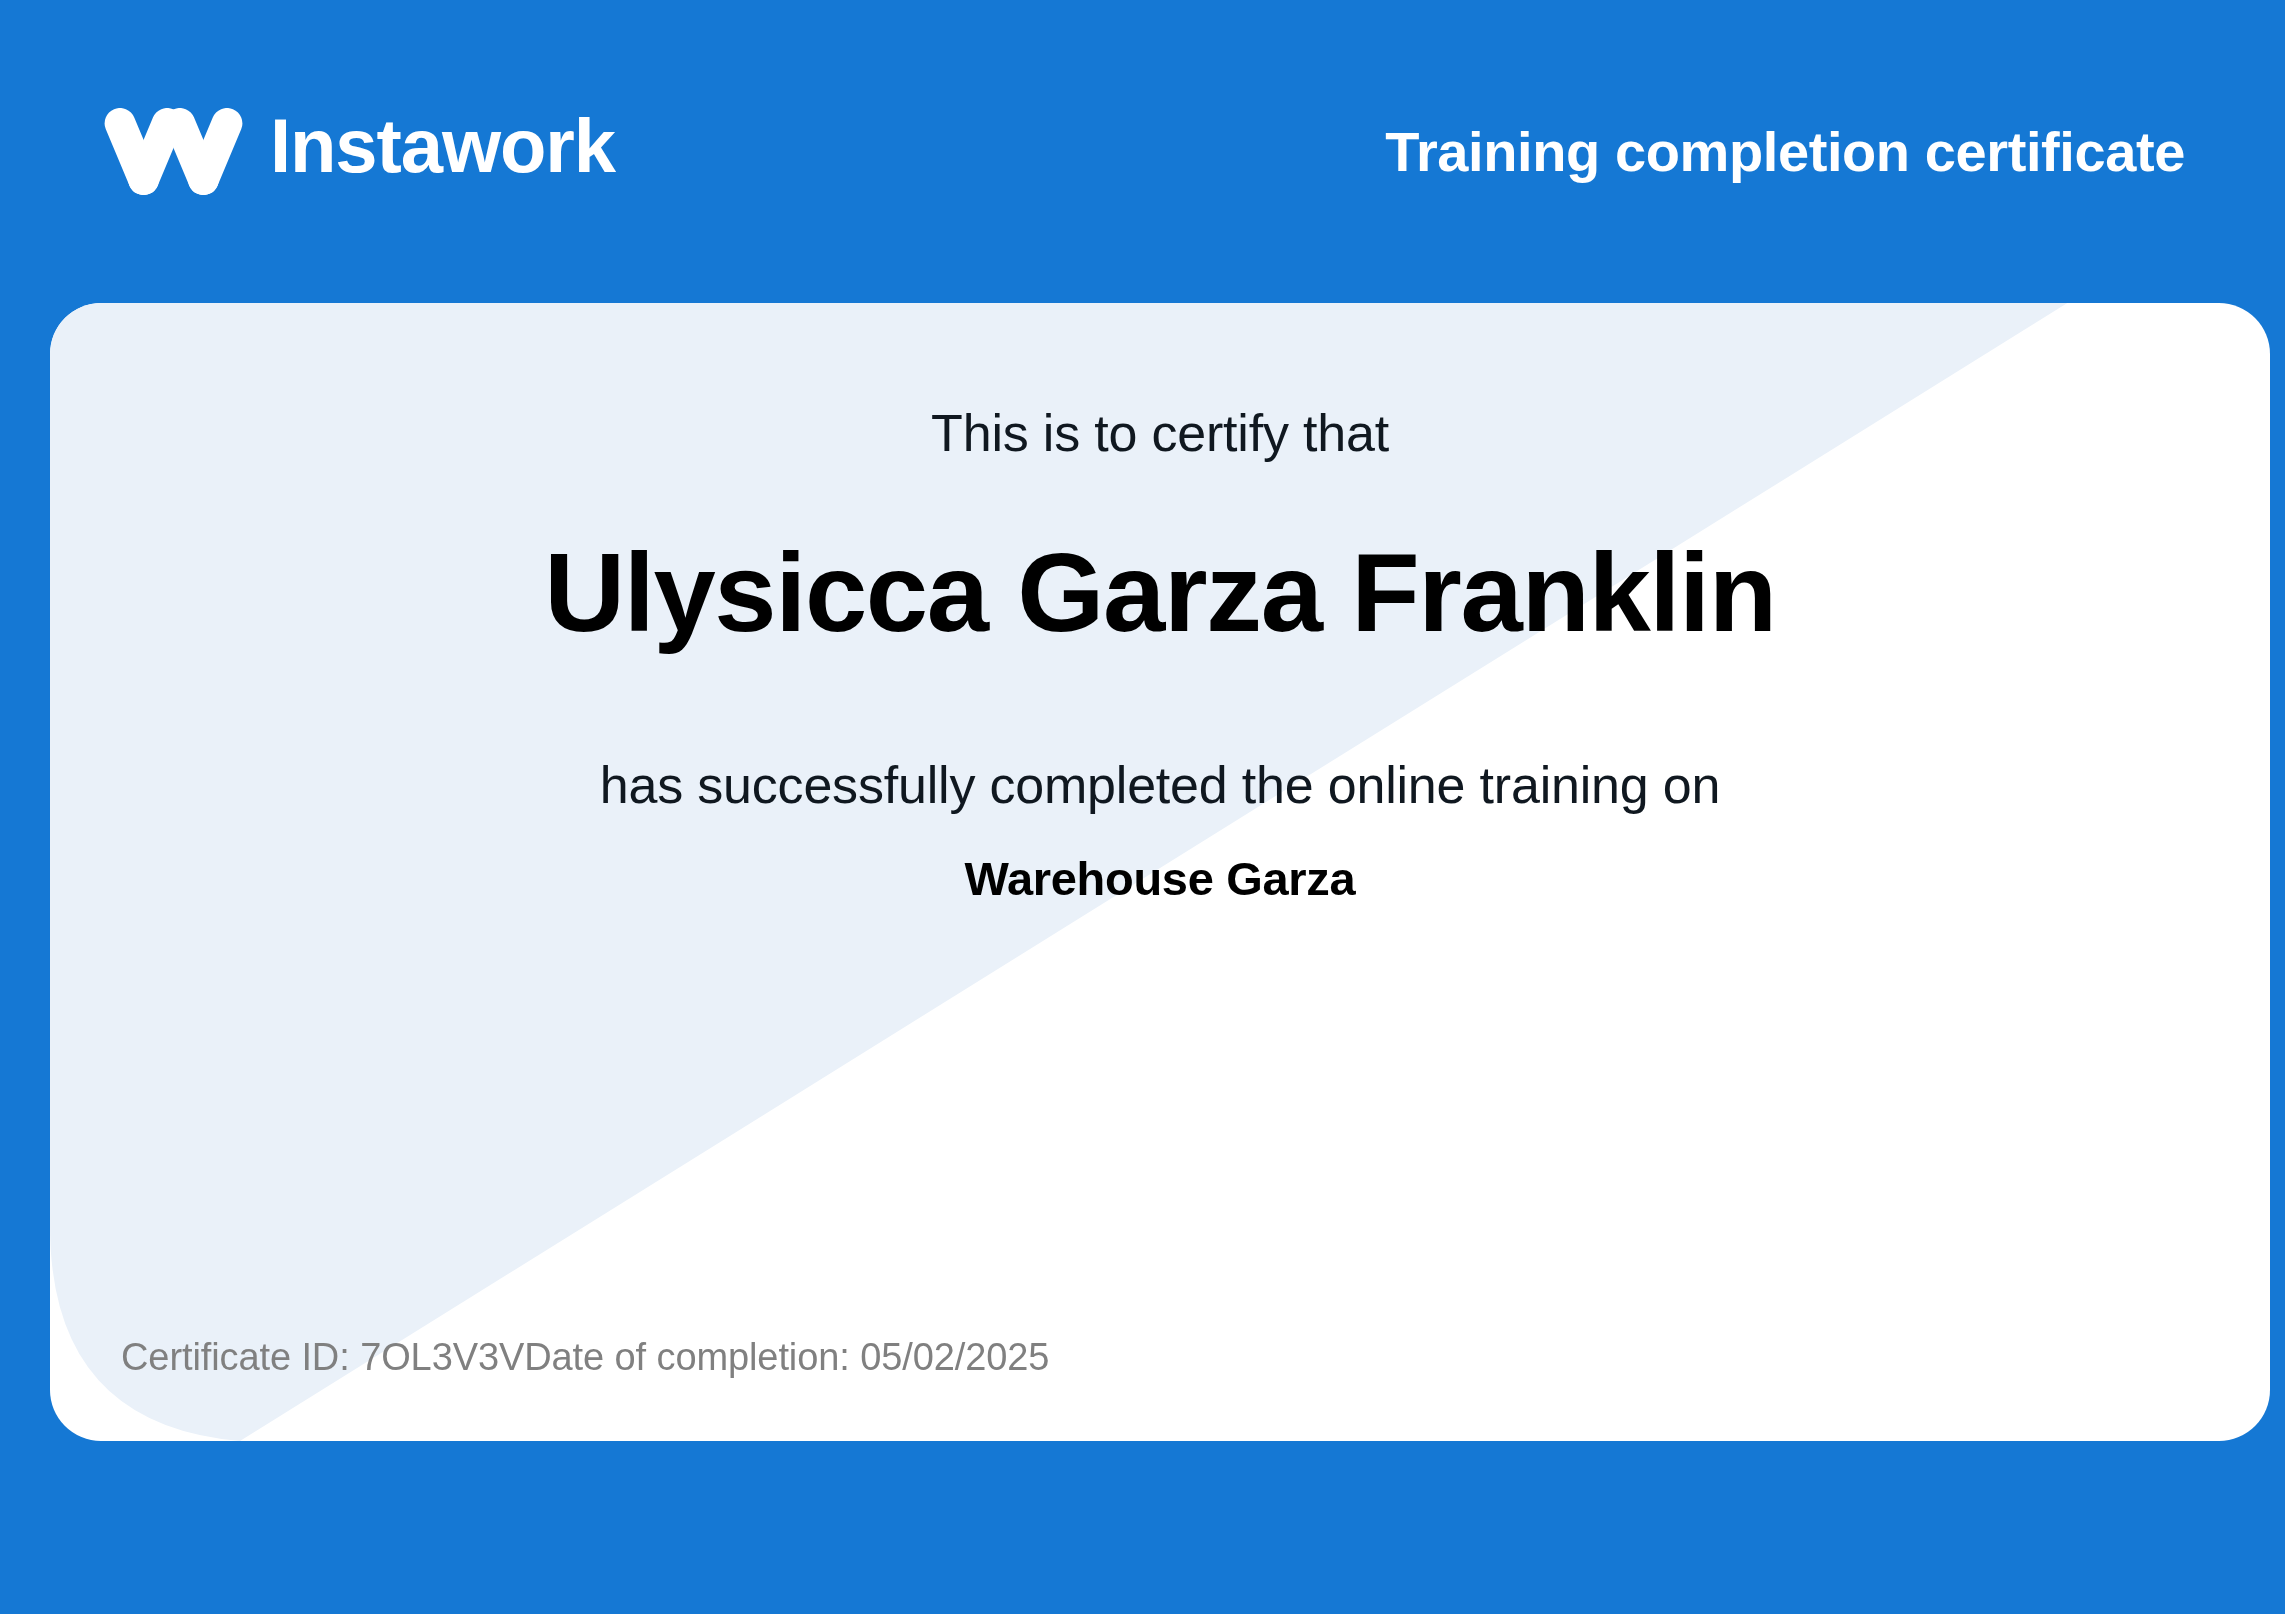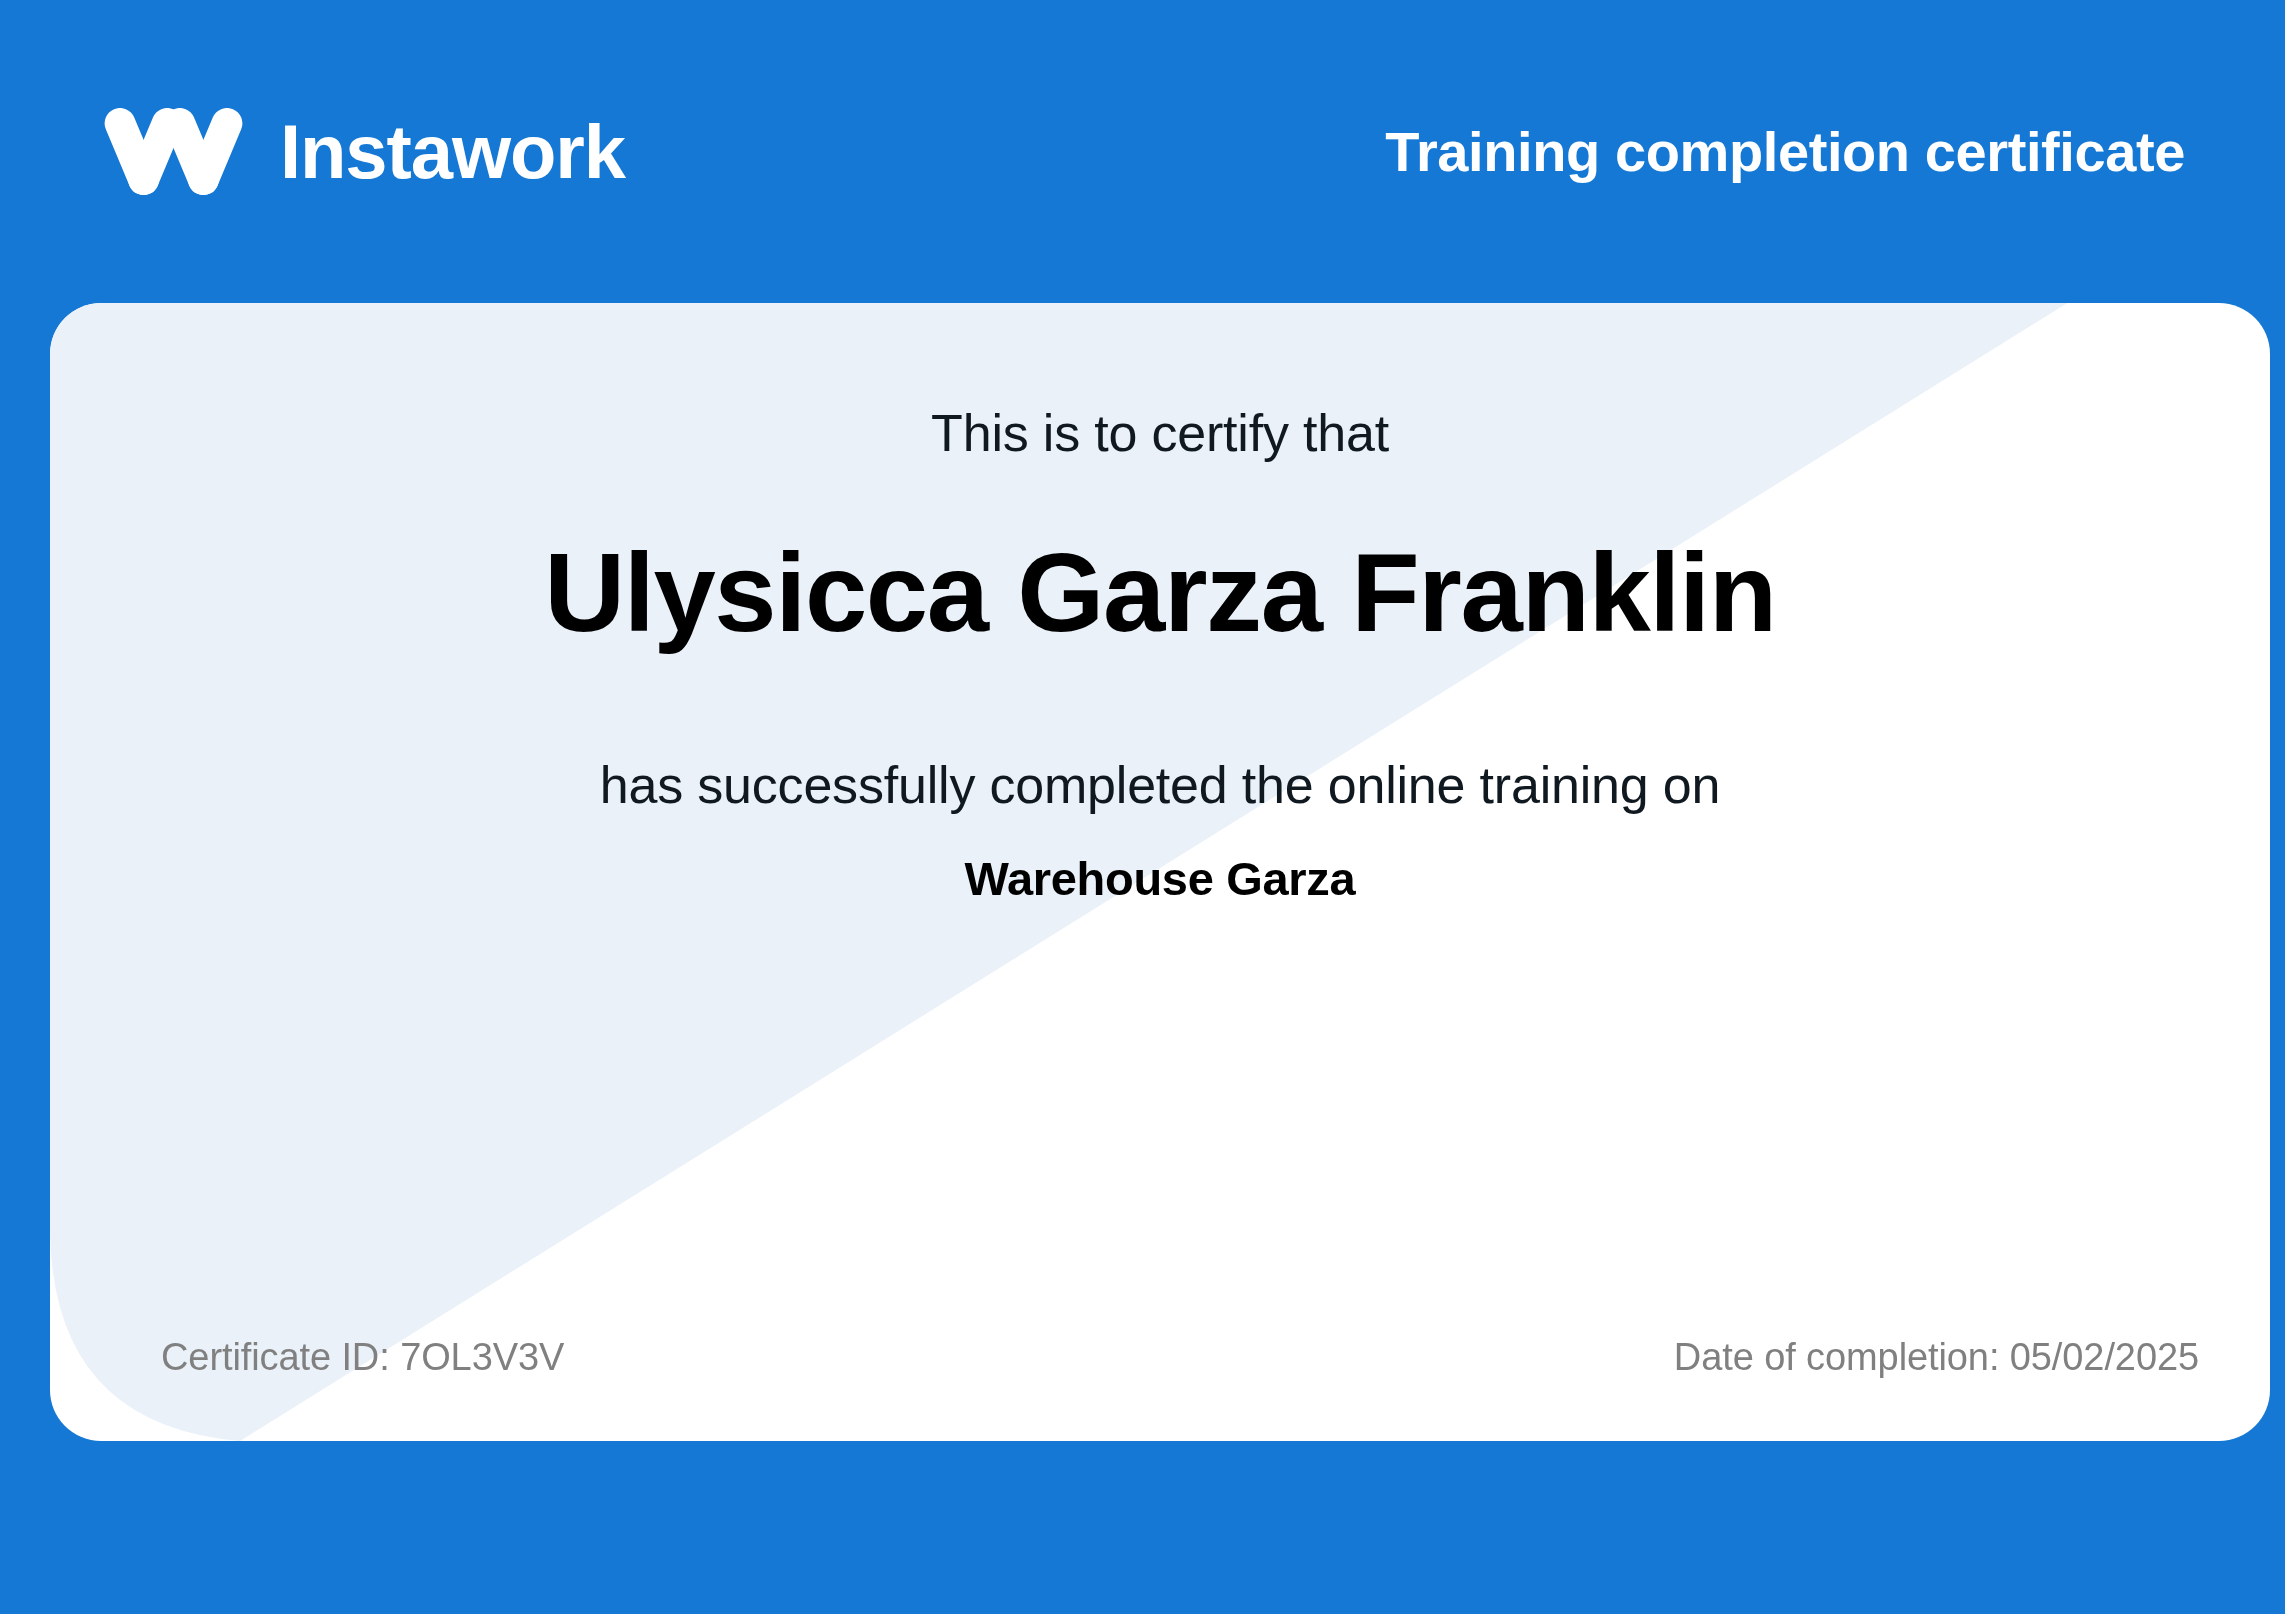--- a/index.html
+++ b/index.html
@@ -28,22 +28,21 @@
     height: 303px;
     display: flex;
     align-items: center;
     justify-content: space-between;
     padding: 0 100px 0 101px;
     box-sizing: border-box;
   }
 
   .brand {
     display: flex;
-    align-items: center;
-    gap: 34px;
+    gap: 24px;
   }
 
   .brand-mark {
     width: 145px;
     height: 87px;
     display: block;
     flex: none;
   }
 
   .brand-name {
@@ -143,25 +142,23 @@
     letter-spacing: -0.3px;
     line-height: 1;
   }
 
   .meta-row {
     position: absolute;
     left: 0;
     right: 0;
     bottom: 65px;
     display: flex;
-    justify-content: space-between;
     align-items: baseline;
     padding: 0 71px;
     box-sizing: border-box;
-    margin-left: 40px;
   }
 
   .meta-text {
     color: #808080;
     font-size: 38px;
     font-weight: 400;
     letter-spacing: -0.1px;
     line-height: 1;
     white-space: nowrap;
   }

